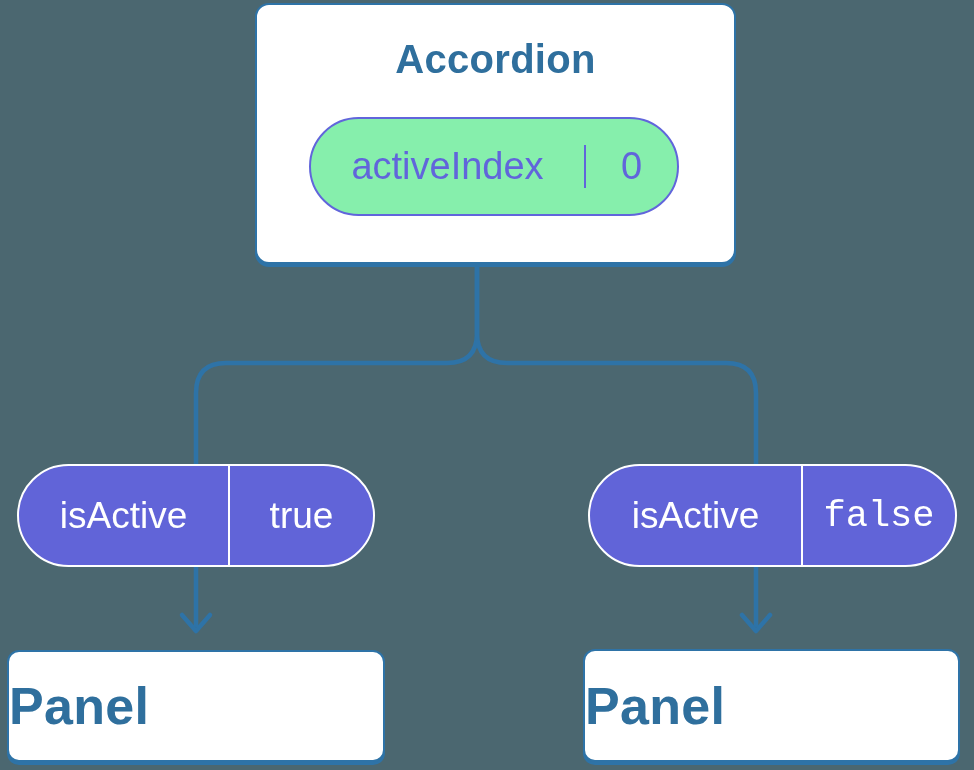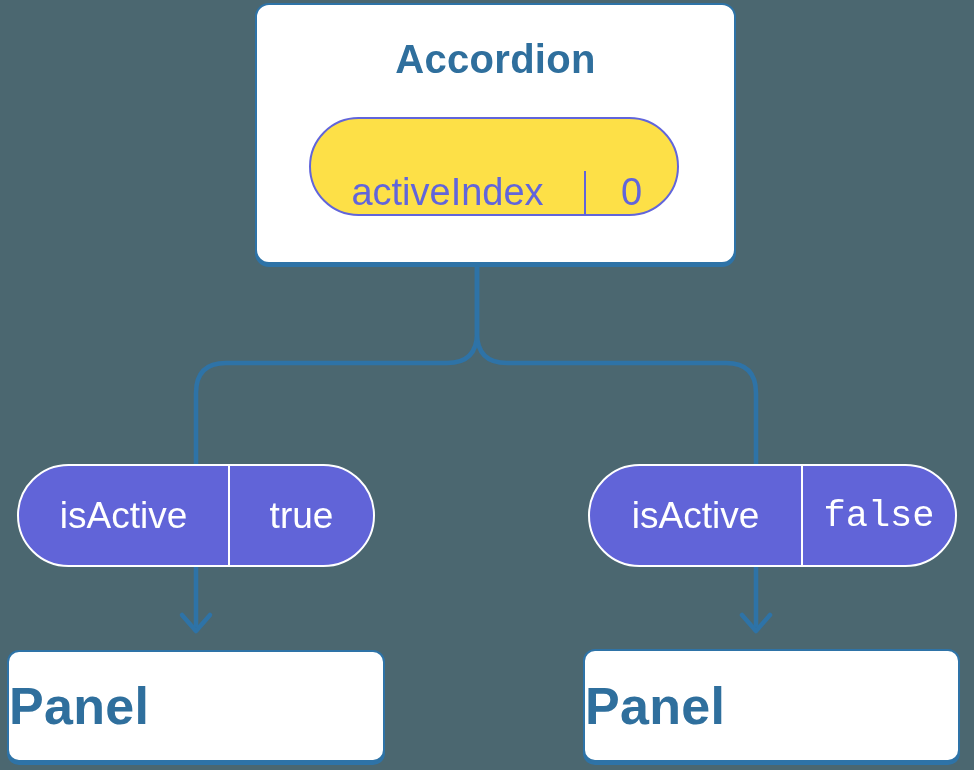--- a/index.html
+++ b/index.html
@@ -41,25 +41,25 @@
     font-size: 40px;
     font-weight: 700;
     letter-spacing: 0.3px;
     color: #2F6F9D;
   }
 
   .state-pill {
     position: absolute;
     left: 52px; top: 112px;
     width: 370px; height: 99px;
-    background: #fde047;
+    background: #86efac;
     border: 2.5px solid #6165DB;
     border-radius: 60px;
     display: flex;
-    align-items: flex-end;
+    align-items: center;
     color: #6165DB;
     font-size: 38px;
     overflow: hidden;
   }
 
   .pill-name {
     flex: 1;
     display: flex;
     align-items: center;
     justify-content: center;

